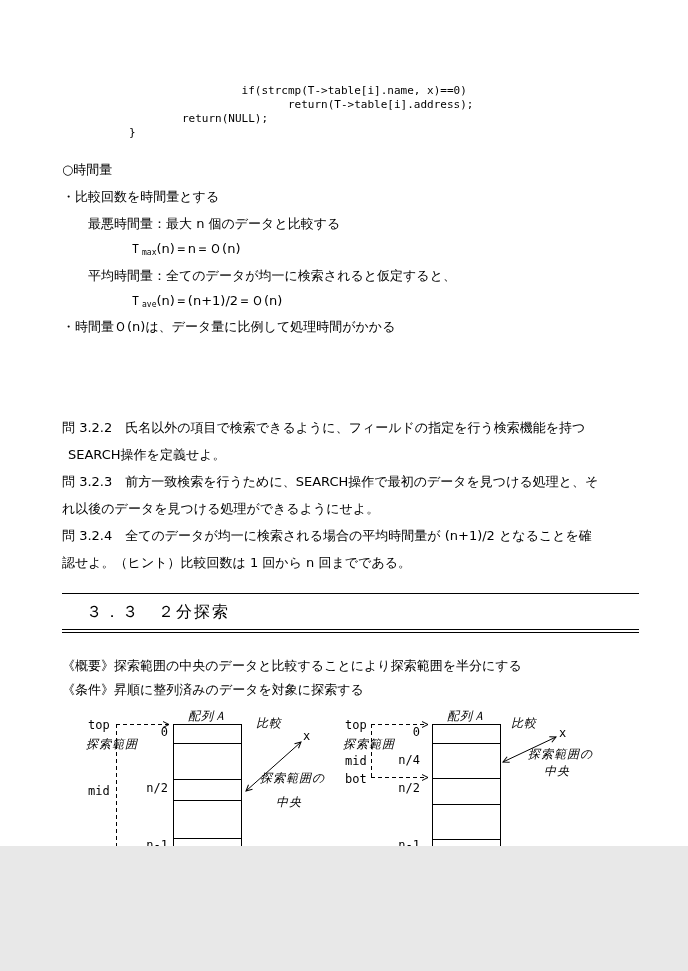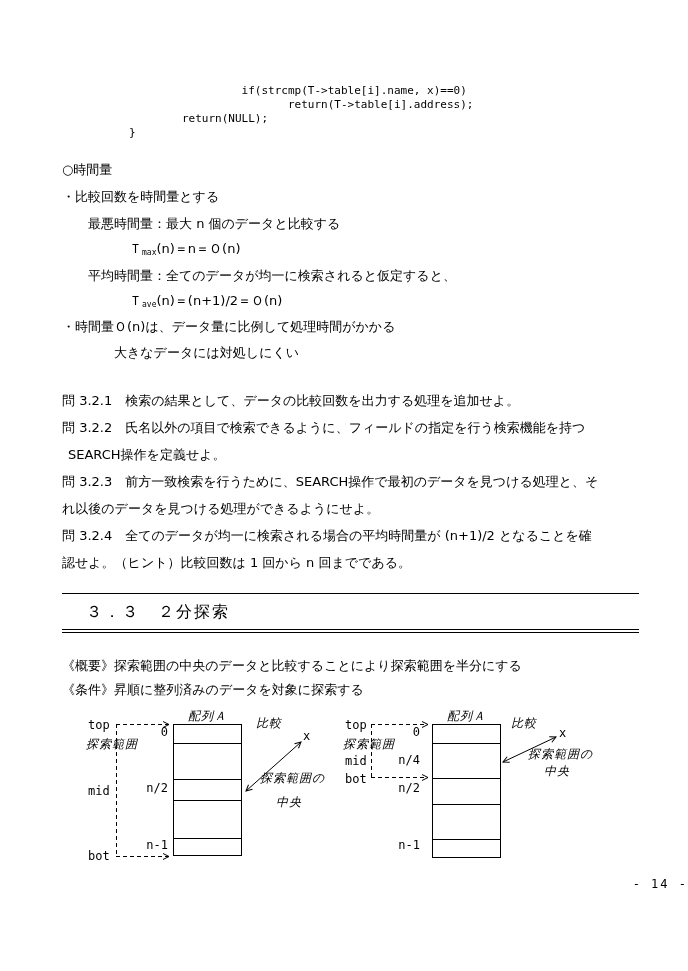--- a/index.html
+++ b/index.html
@@ -1,18 +1,18 @@
 <!DOCTYPE html>
 <html><head>
 <meta charset="utf-8">
 <style>
   html,body{margin:0;padding:0;background:#e8e8e8;}
   .page{
     position:relative;
-    width:688px;height:971px;
+    width:688px;height:846px;
     margin:0 auto;
     background:#ffffff;
     color:#000;
     font-family:"DejaVu Sans",sans-serif;
     font-size:13px;
     overflow:hidden;
   }
   .abs{position:absolute;white-space:pre;line-height:15px;text-align:right;}
   .code{
     position:absolute;left:129px;top:84px;margin:0;
@@ -40,23 +40,21 @@
 
   <pre class="code"><div>                 if(strcmp(T-&gt;table[i].name, x)==0)</div><div>                        return(T-&gt;table[i].address);</div><div>        return(NULL);</div><div>}</div></pre>
 
   <div class="abs" style="left:62px;top:162px">○時間量</div>
   <div class="abs" style="left:62px;top:189px">・比較回数を時間量とする</div>
   <div class="abs" style="left:88px;top:216px">最悪時間量：最大 n 個のデータと比較する</div>
   <div class="abs" style="left:129px;top:241px"><span>Ｔ</span><sub class="fsub">max</sub><span>(n)＝n＝Ｏ(n)</span></div>
   <div class="abs" style="left:88px;top:268px">平均時間量：全てのデータが均一に検索されると仮定すると、</div>
   <div class="abs" style="left:129px;top:293px"><span>Ｔ</span><sub class="fsub">ave</sub><span>(n)＝(n+1)/2＝Ｏ(n)</span></div>
   <div class="abs" style="left:62px;top:319px">・時間量Ｏ(n)は、データ量に比例して処理時間がかかる</div>
-  <div class="abs" style="left:114px;top:345px">大きなデータには対処しにくい</div>
 
-  <div class="abs" style="left:62px;top:393px">問 3.2.1　検索の結果として、データの比較回数を出力する処理を追加せよ。</div>
   <div class="abs" style="left:62px;top:420px">問 3.2.2　氏名以外の項目で検索できるように、フィールドの指定を行う検索機能を持つ</div>
   <div class="abs" style="left:68px;top:447px">SEARCH操作を定義せよ。</div>
   <div class="abs" style="left:62px;top:474px">問 3.2.3　前方一致検索を行うために、SEARCH操作で最初のデータを見つける処理と、そ</div>
   <div class="abs" style="left:62px;top:501px">れ以後のデータを見つける処理ができるようにせよ。</div>
   <div class="abs" style="left:62px;top:528px">問 3.2.4　全てのデータが均一に検索される場合の平均時間量が (n+1)/2 となることを確</div>
   <div class="abs" style="left:62px;top:555px">認せよ。（ヒント）比較回数は 1 回から n 回までである。</div>
 
   <div class="rule" style="top:593px"></div>
   <div class="section-title">３．３　２分探索</div>
   <div class="double-rule" style="top:629px"></div>

